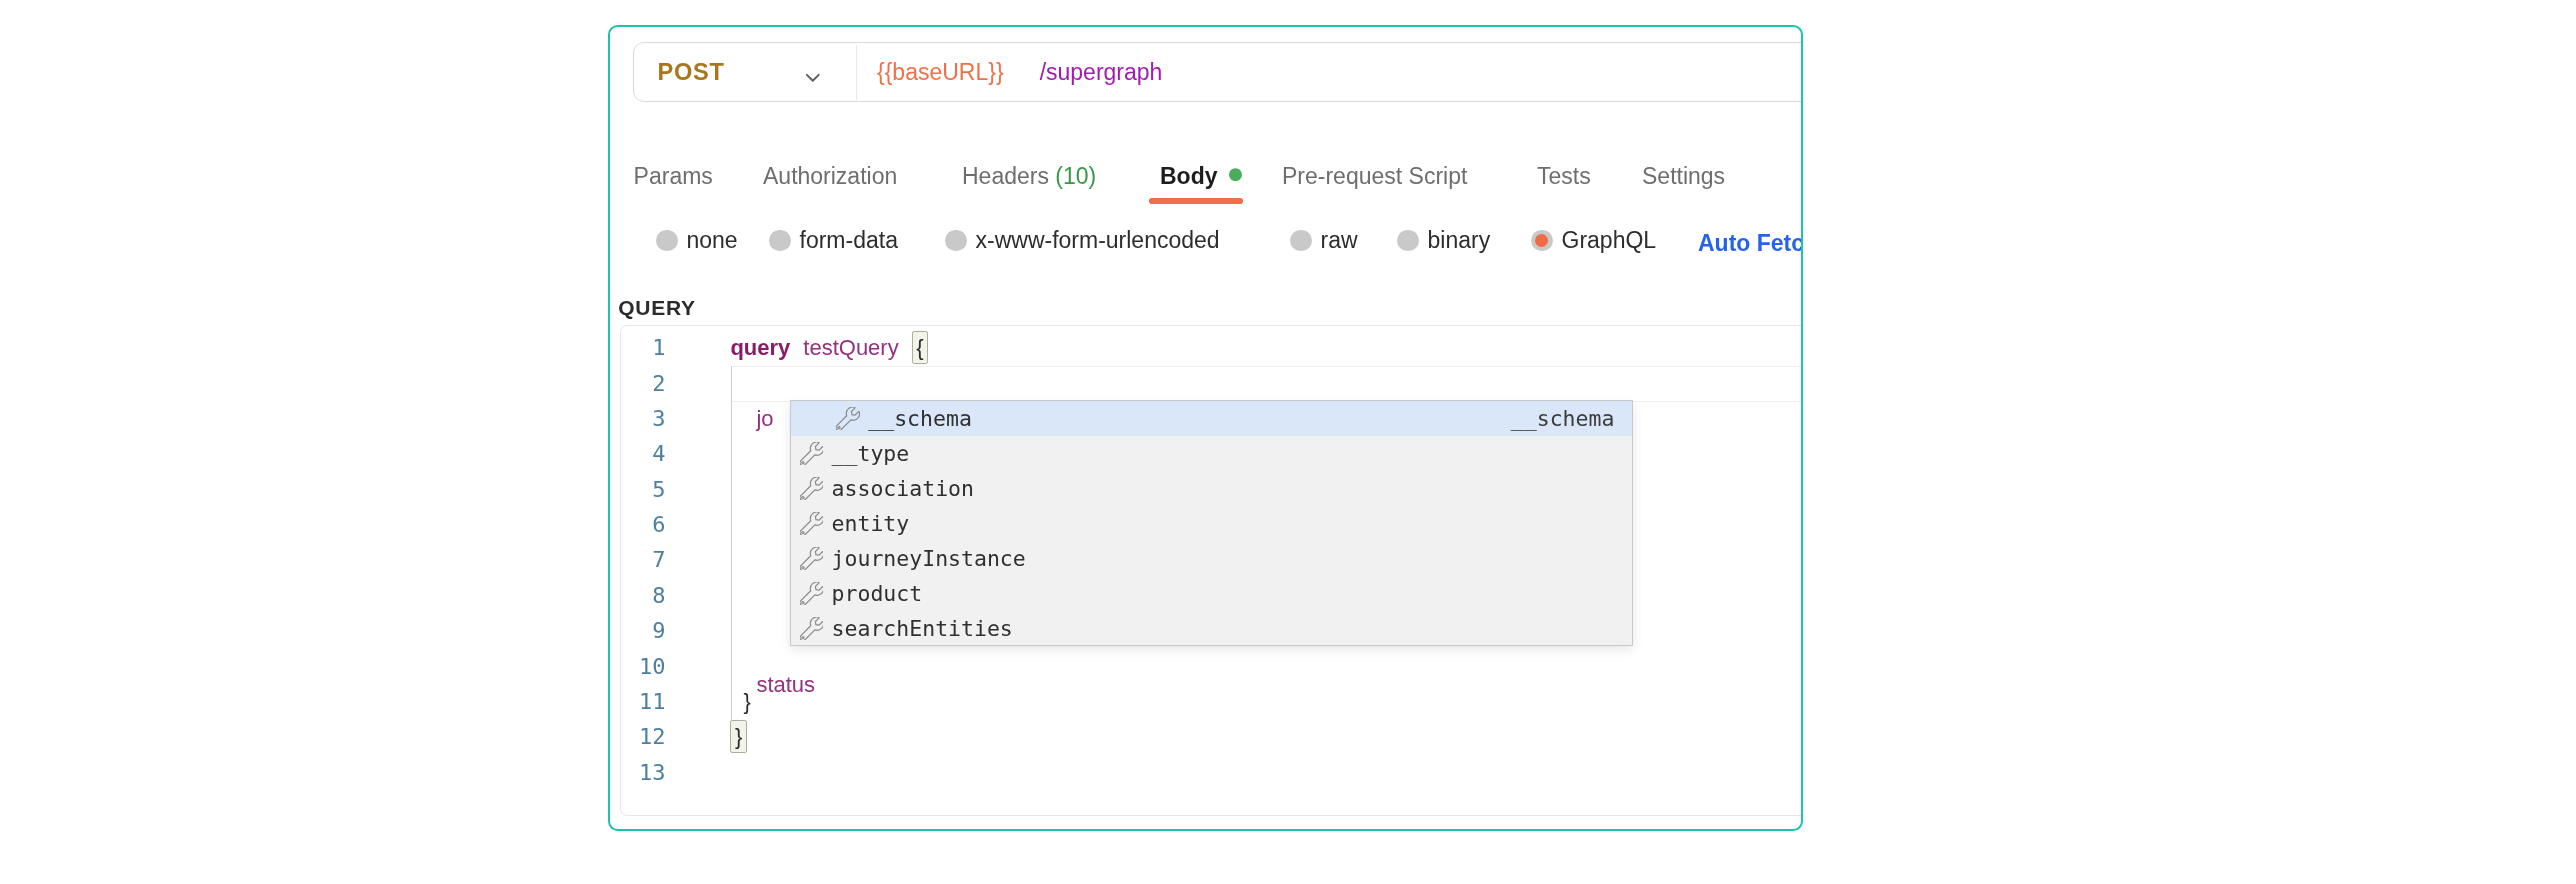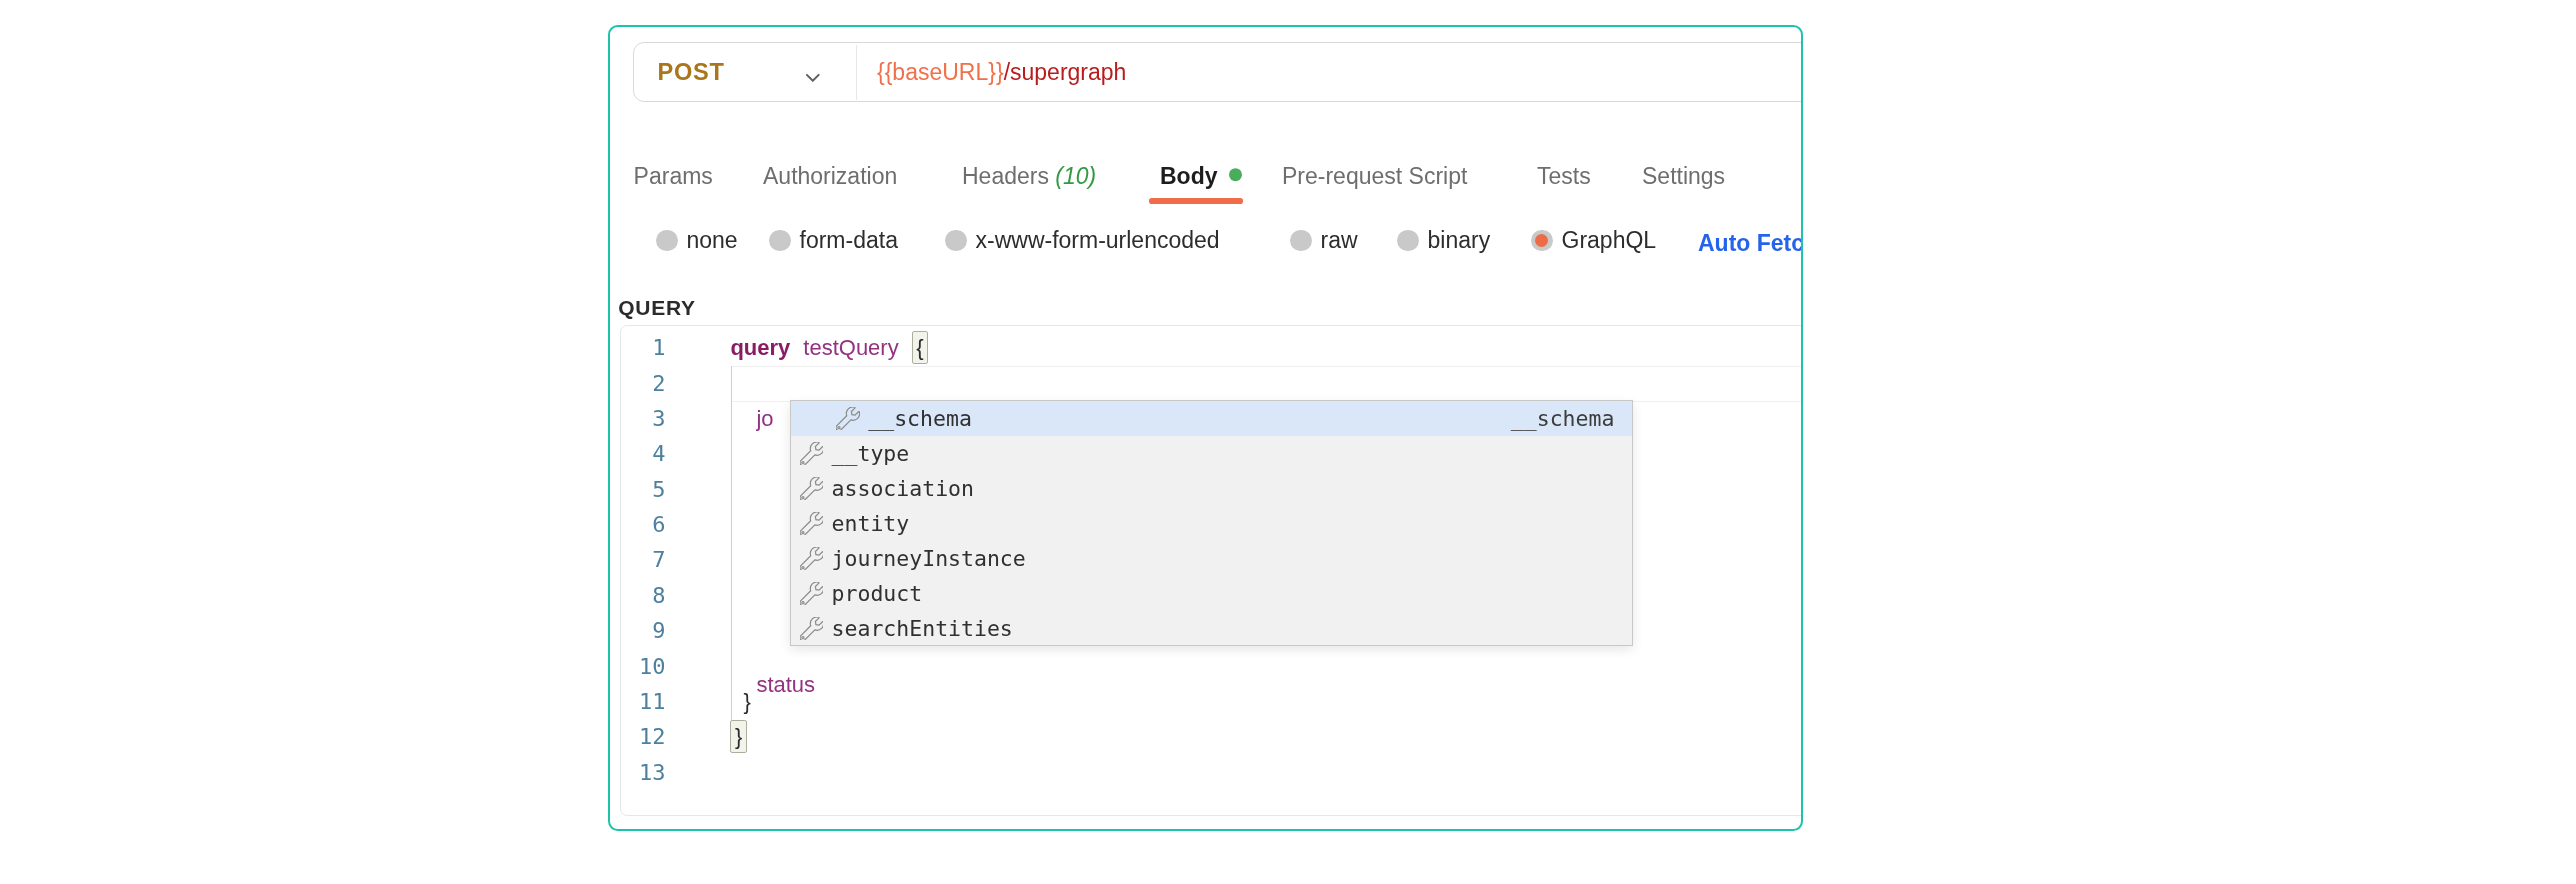--- a/index.html
+++ b/index.html
@@ -15,27 +15,27 @@
   }
   
   .req-bar{
     position:absolute;left:23px;top:15.3px;width:1249px;height:60px;
     box-sizing:border-box;border:1.4px solid #d9d9d9;border-radius:11px;background:#fff;
   }
   .method{position:absolute;left:23.6px;top:0;height:100%;display:flex;align-items:center;cursor:pointer;}
   .method-label{font-size:23.6px;font-weight:700;color:#a9761c;letter-spacing:0.7px;}
   .method-chevron{position:absolute;left:167px;top:23px;width:23.6px;height:23.6px;}
   .bar-sep{position:absolute;left:222px;top:1.4px;bottom:1.4px;width:1.4px;background:#e8e8e8;}
-  .url{position:absolute;left:243px;top:0;height:100%;display:flex;align-items:center;font-size:23px;white-space:nowrap;}
+  .url{position:absolute;left:243px;top:0;height:100%;display:flex;align-items:center;font-size:23px;white-space:nowrap;gap:36px;}
   .url-var{color:#f0704a;}
-  .url-path{color:#b91c1c;}
+  .url-path{color:#a21caf;}
   
   .tab{position:absolute;top:136px;font-size:23px;color:#6e6e6e;white-space:nowrap;cursor:pointer;}
   .tab.active{color:#1d1d1d;font-weight:600;}
-  .tab-count{color:#339944;font-style:italic;}
+  .tab-count{color:#339944;}
   .body-dot{display:inline-block;width:13px;height:13px;border-radius:50%;background:#49ae5b;
     margin-left:11px;vertical-align:middle;transform:translateY(-2.8px);}
   .tab-underline{position:absolute;left:539px;top:171px;width:94px;height:5.6px;border-radius:2.8px;background:#ef6e49;}
   
   .radio{position:absolute;top:200px;display:flex;align-items:center;gap:9px;
     font-size:23px;color:#2d2d2d;white-space:nowrap;cursor:pointer;}
   .rdot{width:21.5px;height:21.5px;border-radius:50%;background:#c9c9c9;position:relative;flex:none;}
   .rdot.sel::after{content:"";position:absolute;inset:4.2px;border-radius:50%;background:#ee6b45;}
   .auto-fetch{position:absolute;left:1088px;top:203px;font-size:23px;font-weight:700;color:#2563eb;white-space:nowrap;cursor:pointer;}
   

